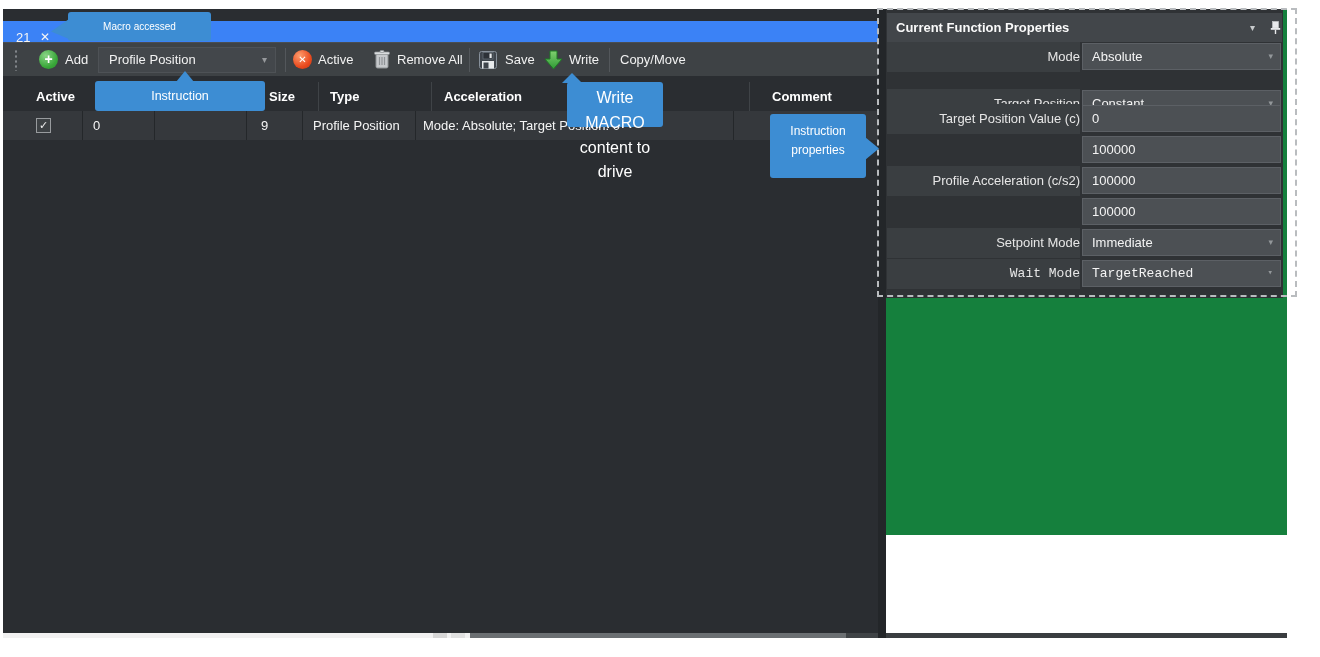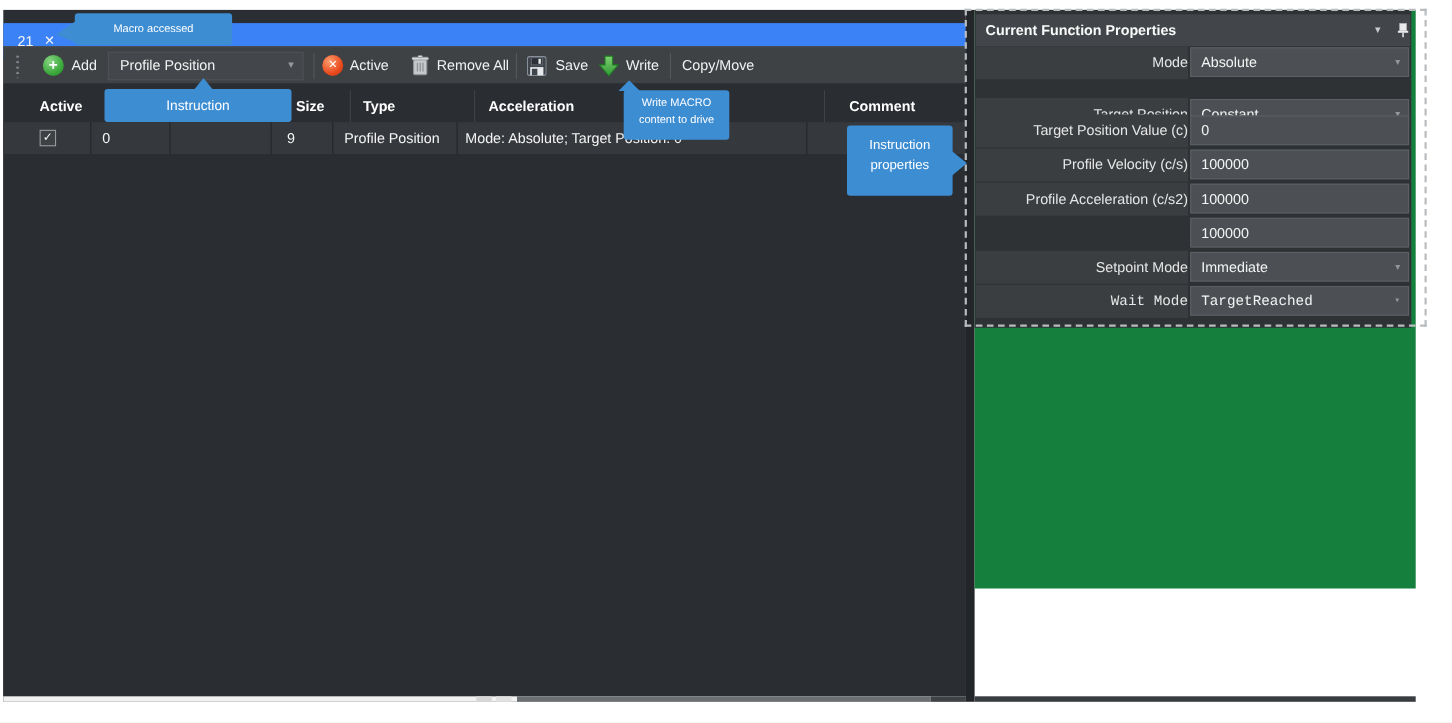--- a/index.html
+++ b/index.html
@@ -75,21 +75,21 @@
   .dashed{left:877px;top:8px;width:420px;height:289px;border:2px dashed #b9bcbf;box-sizing:border-box;pointer-events:none;}
 
   
   .callout{background:#3d8dd3;color:#ffffff;border-radius:3px;text-align:center;z-index:50;}
   .co-macro{left:68px;top:12px;width:143px;height:29px;line-height:29px;font-size:10px;}
   .co-macro-tail{left:51px;top:19px;width:18px;height:20px;background:#3d8dd3;z-index:49;
       clip-path:polygon(100% 0%, 0% 62%, 100% 100%);}
   .co-instr{left:95px;top:81px;width:170px;height:30px;line-height:30px;font-size:12.5px;}
   .co-instr-tail{left:176px;top:71px;width:18px;height:11px;background:#3d8dd3;z-index:49;
       clip-path:polygon(50% 0%, 0% 100%, 100% 100%);}
-  .co-write{left:567px;top:82px;width:96px;height:45px;font-size:10px;line-height:1.55;padding-top:4px;box-sizing:border-box;}
+  .co-write{left:567px;top:82px;width:96px;height:45px;font-size:16px;line-height:1.55;padding-top:4px;box-sizing:border-box;}
   .co-write-tail{left:562px;top:73px;width:20px;height:10px;background:#3d8dd3;z-index:49;
       clip-path:polygon(50% 0%, 0% 100%, 100% 100%);}
   .co-props{left:770px;top:114px;width:96px;height:64px;font-size:12px;line-height:1.6;padding-top:8px;box-sizing:border-box;}
   .co-props-tail{left:865px;top:137px;width:14px;height:23px;background:#3d8dd3;z-index:49;
       clip-path:polygon(0% 0%, 100% 50%, 0% 100%);}
 </style>
 </head>
 <body>
 
 <div class="root">
@@ -214,21 +214,20 @@
           <span class="fdd">▾</span>
         </div>
       </div>
       <div class="abs prow" style="top:95px;">
         <div class="plabel">Target Position Value (c)</div>
         <div class="pfield">
           <span class="ftext">0</span>
         </div>
       </div>
       <div class="abs prow" style="top:126px;">
-        <div class="plabel">Profile Velocity (c/s)</div>
         <div class="pfield">
           <span class="ftext">100000</span>
         </div>
       </div>
       <div class="abs prow" style="top:157px;">
         <div class="plabel">Profile Acceleration (c/s2)</div>
         <div class="pfield">
           <span class="ftext">100000</span>
         </div>
       </div>

